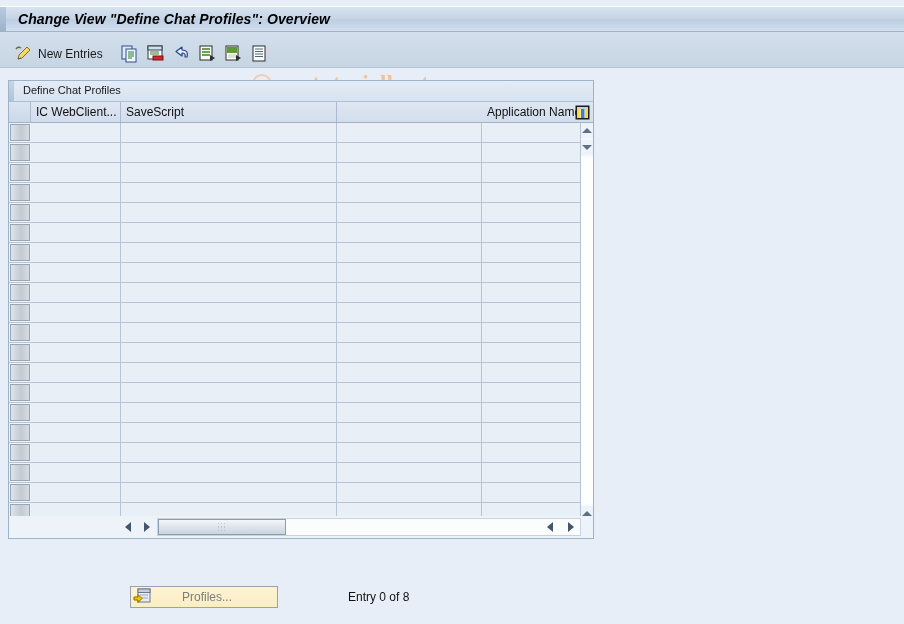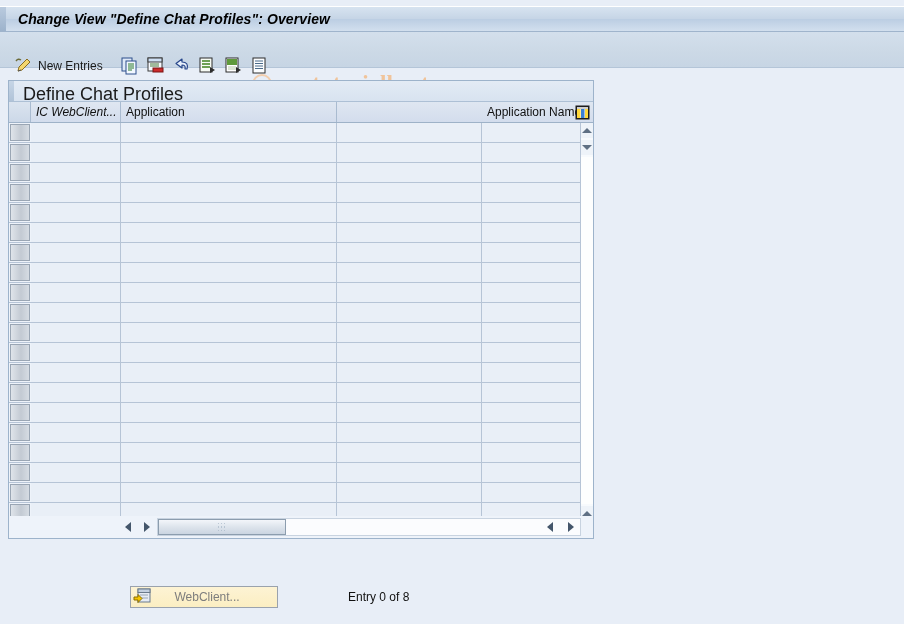--- a/index.html
+++ b/index.html
@@ -48,21 +48,21 @@
   #toolbar {
     position: absolute;
     left: 0; top: 32px;
     width: 904px; height: 36px;
     background: linear-gradient(to bottom, #d3dfec 0%, #ccd9e6 55%, #c7d5e4 100%);
     border-bottom: 1px solid #b4c5d8;
     box-sizing: border-box;
   }
   #toolbar-inner {
     position: absolute;
-    left: 10px; top: 16px;
+    left: 10px; top: 4px;
     height: 36px;
     display: flex;
     align-items: center;
     gap: 0px;
   }
   .tb-btn {
     width: 26px; height: 26px;
     display: flex;
     align-items: center;
     justify-content: center;
@@ -116,21 +116,21 @@
   }
   #panel-header .hdr-accent {
     position: absolute;
     left: 0; top: 0; bottom: 0;
     width: 5px;
     background: linear-gradient(to bottom, #c6d5e6, #b0c3d8);
   }
   #panel-title {
     position: absolute;
     left: 14px; top: 3px;
-    font-size: 18px;
+    font-size: 11px;
     color: #1a1a1a;
     white-space: nowrap;
   }
 
   
   #table-wrap {
     position: absolute;
     left: 0; top: 21px;
     width: 584px; height: 436px;
     overflow: hidden;
@@ -419,22 +419,22 @@
 
   <div id="panel-header">
     <div class="hdr-accent"></div>
     <div id="panel-title">Define Chat Profiles</div>
   </div>
 
   <div id="table-wrap">
 
     <div id="col-head">
       <div class="ch selcol" style="left:0px; width:22px;"></div>
-      <div class="ch" style="left:22px; width:90px;font-style:italic;">IC WebClient...</div>
-      <div class="ch" style="left:112px; width:216px;">Application</div>
+      <div class="ch" style="left:22px; width:90px;">IC WebClient...</div>
+      <div class="ch" style="left:112px; width:216px;">SaveScript</div>
       <div class="ch" style="left:473px; width:111px; border-right:none;">Application Name</div>
 
       <svg id="colcfg-icon" viewBox="0 0 15 15">
         <rect x="0.5" y="0.5" width="14" height="14" fill="#1d1d1d"></rect>
         <rect x="2" y="2" width="11" height="11" fill="#ffffff"></rect>
         <rect x="2" y="2" width="3.5" height="11" fill="#ffd83b"></rect>
         <rect x="6" y="2" width="3.5" height="11" fill="#3a7fd5"></rect>
         <rect x="10" y="2" width="3" height="11" fill="#ffd83b"></rect>
         <rect x="2" y="2" width="11" height="2" fill="#cfcfcf"></rect>
       </svg>
@@ -625,16 +625,16 @@
 <div id="position-btn">
   <svg id="position-icon" viewBox="0 0 18 18">
     <rect x="5" y="1" width="12" height="13" fill="#e6ecf4" stroke="#6a7a8c" stroke-width="1"></rect>
     <rect x="5" y="1" width="12" height="3.5" fill="#c3d0e0" stroke="#6a7a8c" stroke-width="1"></rect>
     <g stroke="#9aa8b8" stroke-width="1">
       <line x1="7" y1="7" x2="15" y2="7"></line>
       <line x1="7" y1="10" x2="15" y2="10"></line>
     </g>
     <path d="M1 9 l4 0 l0 -2.5 l4 4 l-4 4 l0 -2.5 l-4 0 z" fill="#f5c400" stroke="#8a6d00" stroke-width="1" stroke-linejoin="round"></path>
   </svg>
-  <div id="position-label">WebClient...</div>
+  <div id="position-label">Profiles...</div>
 </div>
 
 <div id="entry-count">Entry 0 of 8</div>
 
 </body></html>

